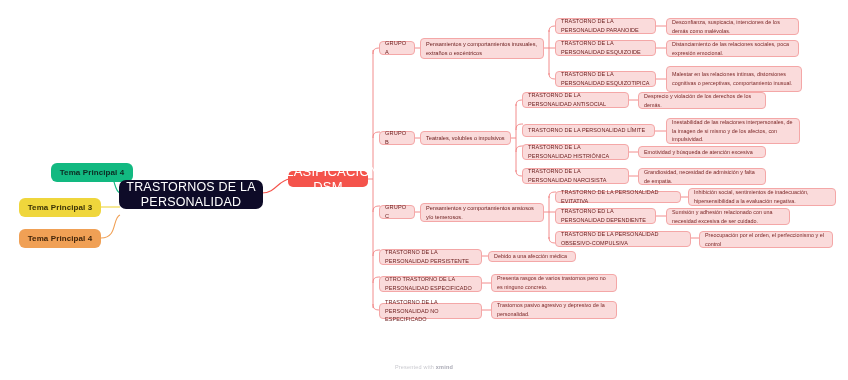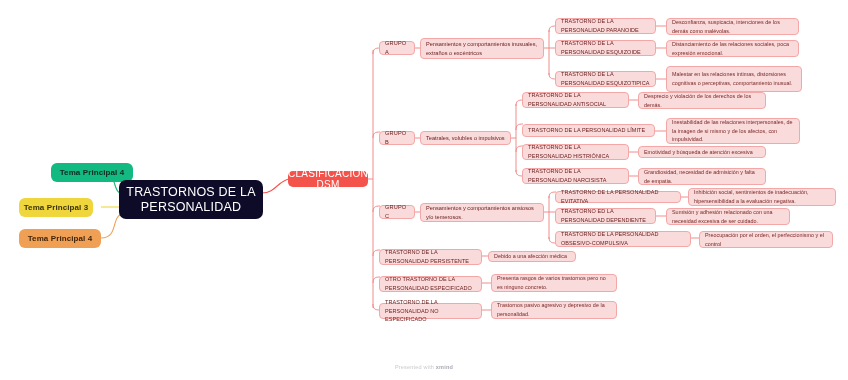--- a/index.html
+++ b/index.html
@@ -28,21 +28,21 @@
     letter-spacing:.1px;
   }
   .chip.green{background:#12B981;color:#0c2a22;}
   .chip.yellow{background:#EFD63C;color:#3a3206;}
   .chip.orange{background:#F0A055;color:#40240a;}
 
   
   .dsm{
     background:#F4534B;color:#ffffff;border-radius:5px;
     display:flex;align-items:center;justify-content:center;
-    font-size:10px;letter-spacing:.25px;font-weight:500;text-align:center;
+    font-size:13px;letter-spacing:.25px;font-weight:500;text-align:center;
     padding:2px 5px;
   }
 
   
   .pink{
     background:#FADBDB;border:0.8px solid #F4A7A7;border-radius:4px;
     color:#6d2020;display:flex;align-items:center;
     padding:3px 5px;line-height:8.6px;
   }
   .pink.t-label{font-size:5.5px;letter-spacing:.05px;}
@@ -118,28 +118,28 @@
 
       <path d="M481,256 L489,256"></path>
       <path d="M481,283 L492,283"></path>
       <path d="M481,310 L492,310"></path>
     </g>
   </svg>
 
   <div class="node chip green" style="left:19px;top:163px;width:82px;height:19px;margin-left:32px;">
     <span>Tema Principal 4</span>
   </div>
-  <div class="node chip yellow" style="left:19px;top:198px;width:74px;height:19px;text-align:center;">
+  <div class="node chip yellow" style="left:19px;top:198px;width:82px;height:19px;text-align:center;">
     <span>Tema Principal 3</span>
   </div>
   <div class="node chip orange" style="left:19px;top:229px;width:82px;height:19px;">
     <span>Tema Principal 4</span>
   </div>
 
-  <div class="node root" style="left:119px;top:180px;width:144px;height:39px;">
+  <div class="node root" style="left:119px;top:180px;width:144px;height:29px;">
     <span>TRASTORNOS DE LA PERSONALIDAD</span>
   </div>
 
   <div class="node dsm" style="left:288px;top:171px;width:80px;height:16px;">
     <span>CLASIFICACIÓN DSM</span>
   </div>
 
   <div class="node pink t-group" style="left:379px;top:41px;width:36px;height:14px;">
     <span>GRUPO A</span>
   </div>

